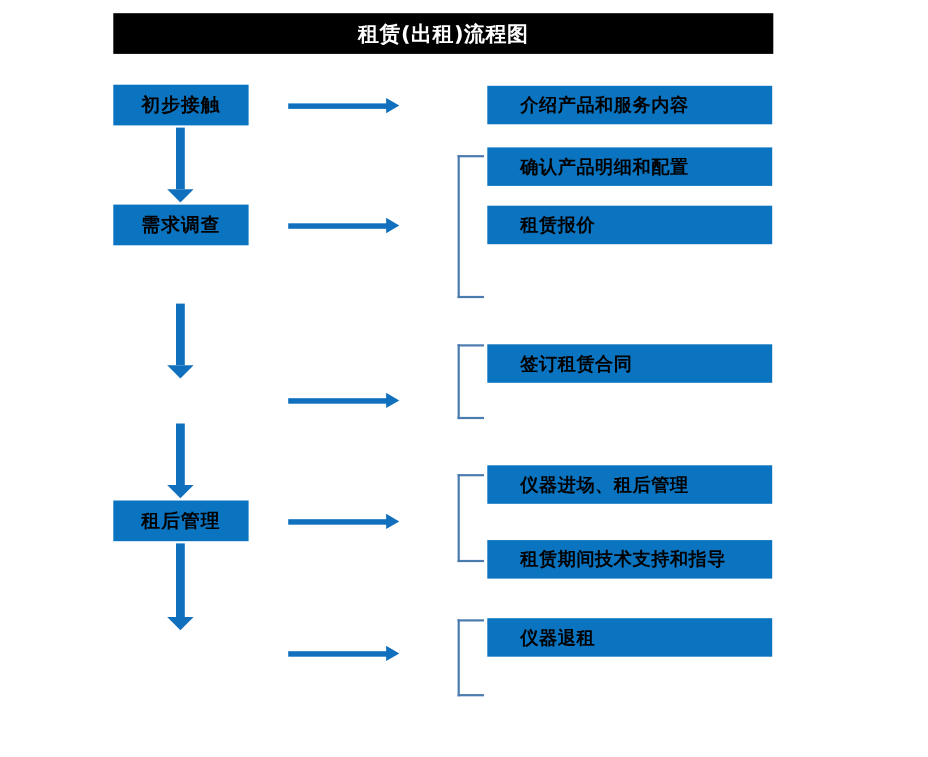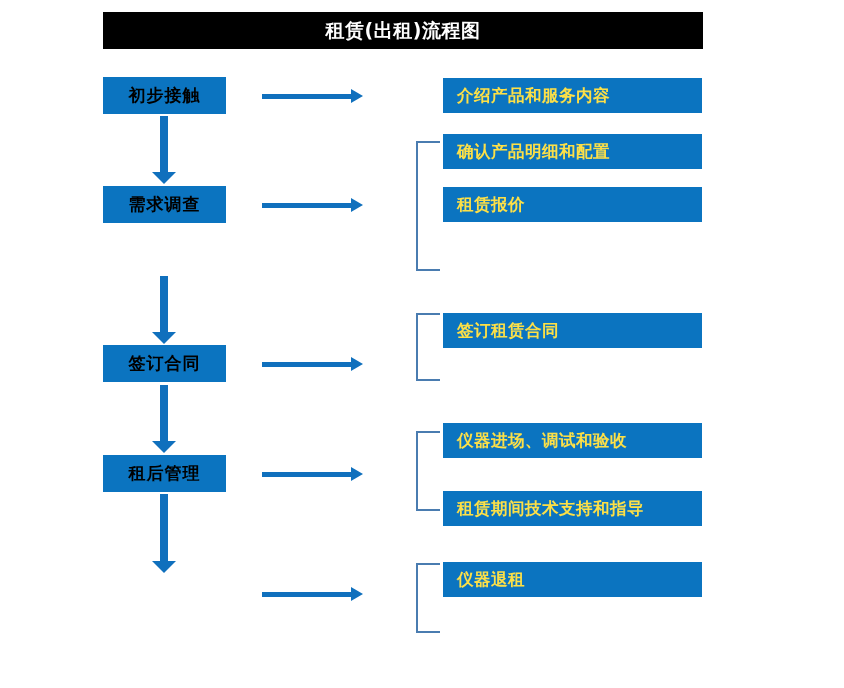--- a/index.html
+++ b/index.html
@@ -51,26 +51,26 @@
     letter-spacing: 1px;
   }
 
   
   .detail-box {
     position: absolute;
     left: 443px;
     width: 259px;
     height: 35px;
     background: #0b74c0;
-    color: #fde047;
+    color: #000000;
     display: flex;
     align-items: center;
     font-size: 16.5px;
     font-weight: bold;
-    padding-left: 14px;
+    padding-left: 30px;
     box-sizing: border-box;
     letter-spacing: 0.5px;
   }
 
   
   .v-arrow {
     position: absolute;
     width: 24px;
     left: 152px;
   }
@@ -130,21 +130,20 @@
 </style>
 </head>
 <body>
 
 <div id="canvas">
 
   <div class="title-bar">租赁(出租)流程图</div>
 
   <div class="stage-box" style="top:77px;">初步接触</div>
   <div class="stage-box" style="top:186px;text-align:right;">需求调查</div>
-  <div class="stage-box" style="top:345px;">签订合同</div>
   <div class="stage-box" style="top:455px;">租后管理</div>
 
   <div class="v-arrow" style="top:116px; height:68px;">
     <div class="shaft" style="height:56px;"></div>
     <div class="head" style="top:56px;"></div>
   </div>
 
   <div class="v-arrow" style="top:276px; height:68px;">
     <div class="shaft" style="height:56px;"></div>
     <div class="head" style="top:56px;"></div>
@@ -183,17 +182,17 @@
 
   <div class="bracket" style="top:141px; height:130px;"></div>
   <div class="bracket" style="top:313px; height:68px;"></div>
   <div class="bracket" style="top:431px; height:80px;"></div>
   <div class="bracket" style="top:563px; height:70px;"></div>
 
   <div class="detail-box" style="top:78px;">介绍产品和服务内容</div>
   <div class="detail-box" style="top:134px;">确认产品明细和配置</div>
   <div class="detail-box" style="top:187px;">租赁报价</div>
   <div class="detail-box" style="top:313px;">签订租赁合同</div>
-  <div class="detail-box" style="top:423px;">仪器进场、调试和验收</div>
+  <div class="detail-box" style="top:423px;">仪器进场、租后管理</div>
   <div class="detail-box" style="top:491px;">租赁期间技术支持和指导</div>
   <div class="detail-box" style="top:562px;">仪器退租</div>
 
 </div>
 
 </body></html>

